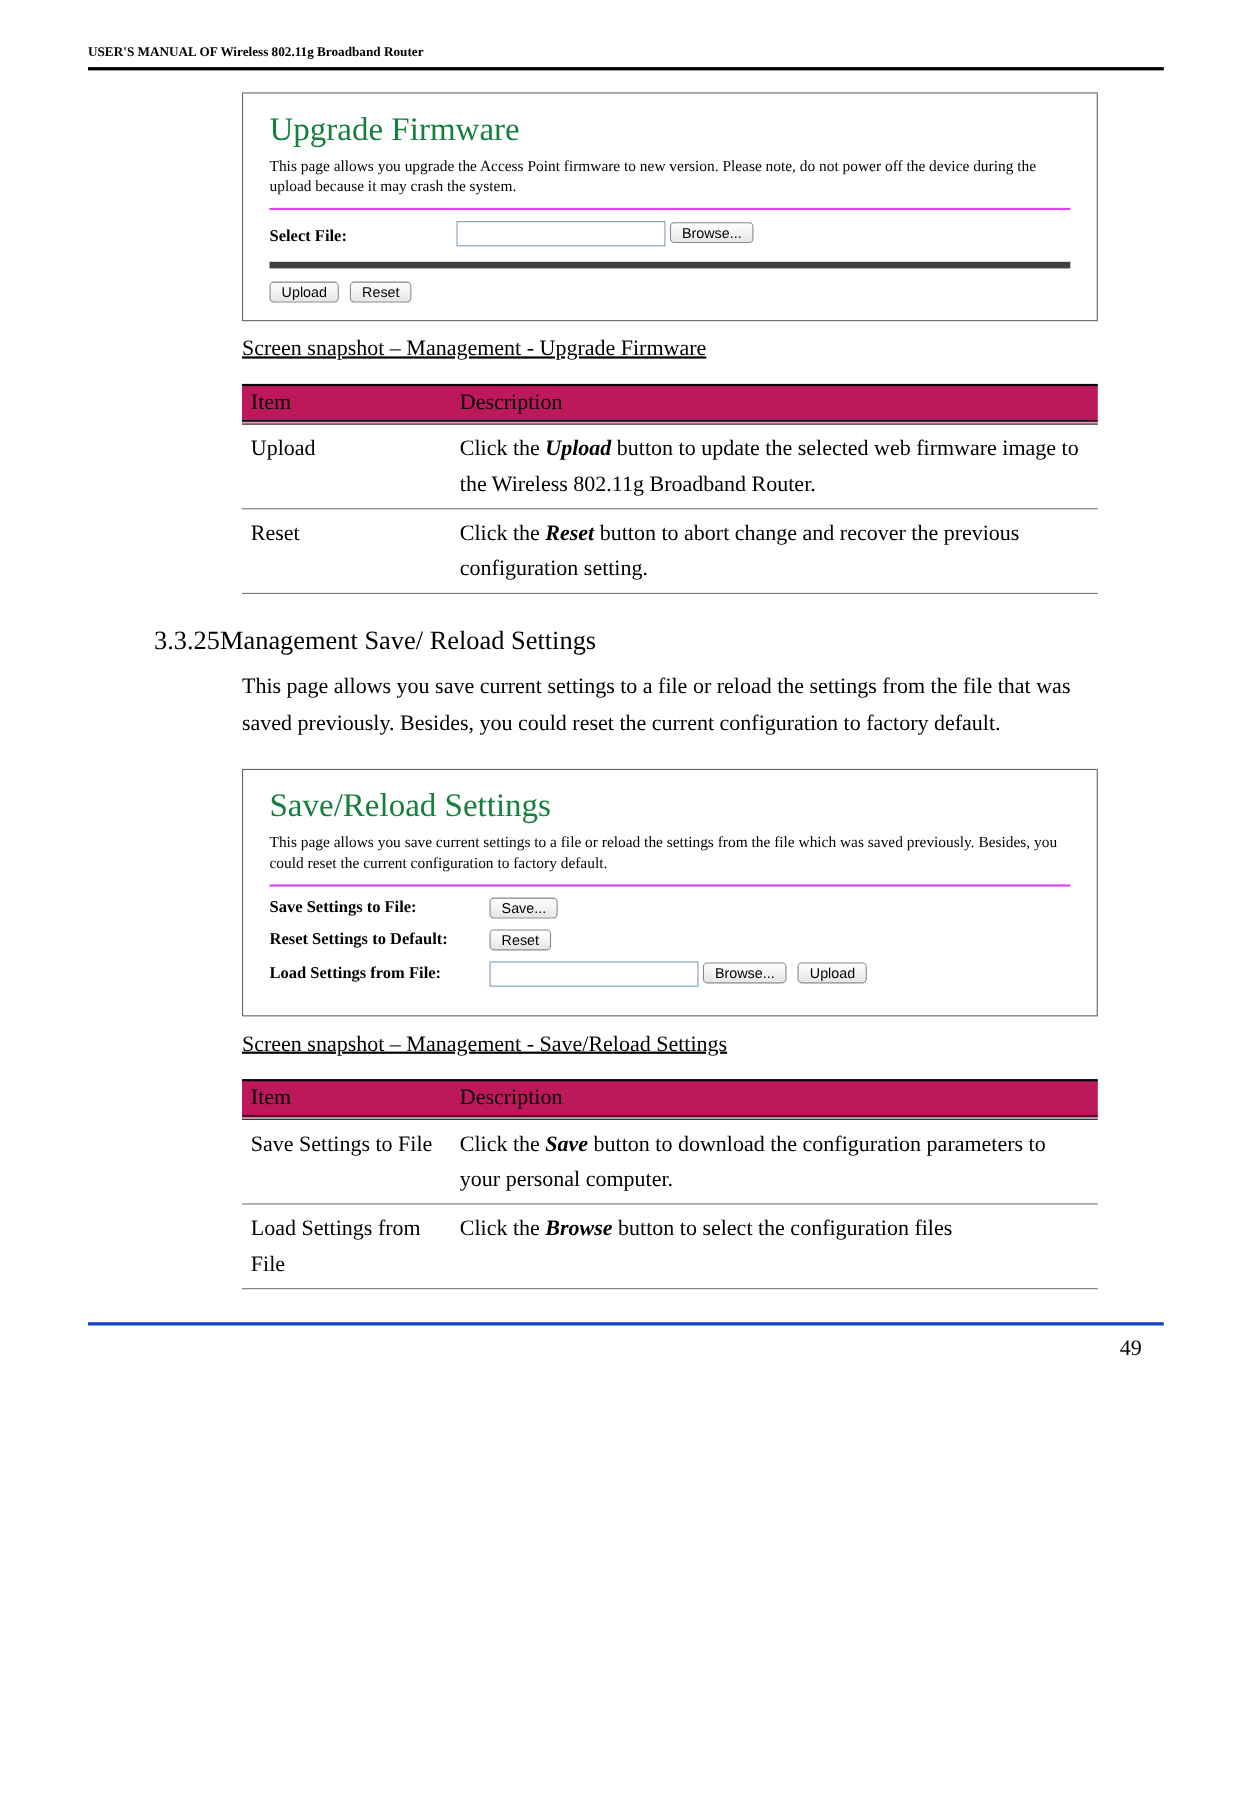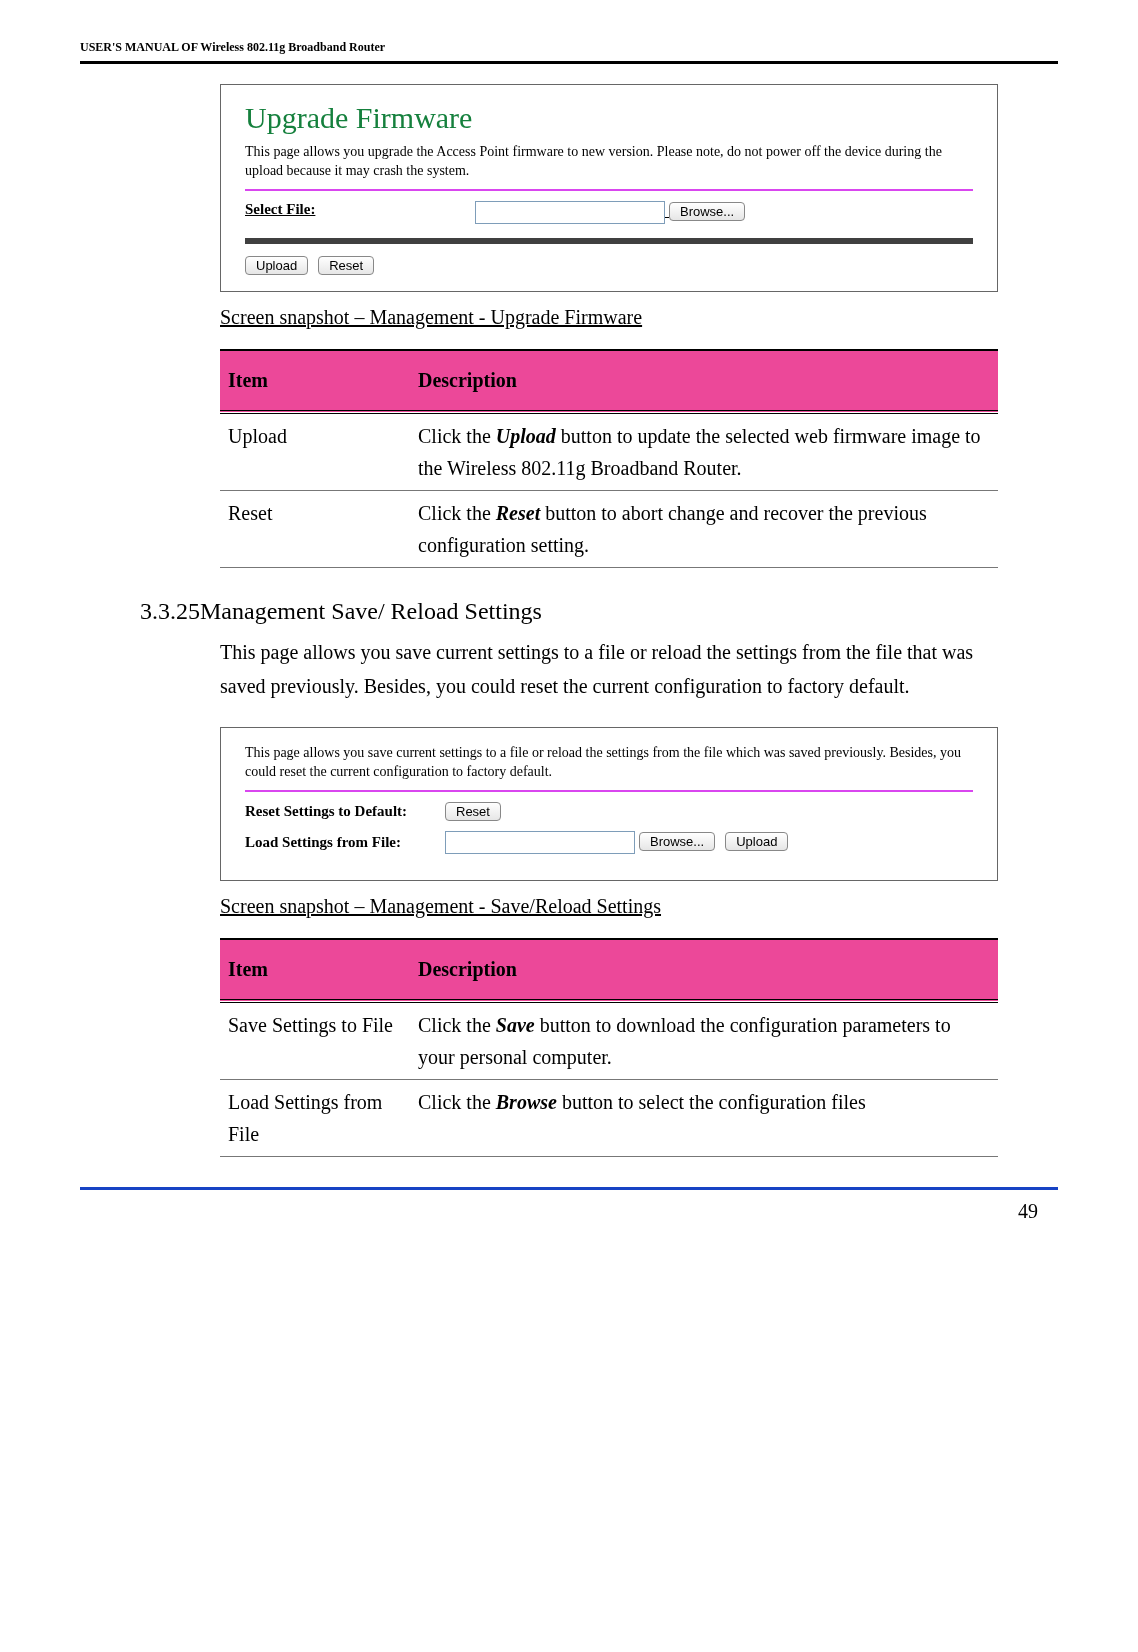--- a/index.html
+++ b/index.html
@@ -40,24 +40,22 @@
     }
     .panel-desc {
       font-size: 14px;
       line-height: 1.35;
       border-bottom: 2px solid #d946ef;
       padding-bottom: 8px;
       margin-bottom: 10px;
     }
     .form-row {
       display: flex;
-      align-items: flex-start;
+      align-items: flex-end;
       margin-bottom: 12px;
-      gap: 60px;
-      text-decoration: underline;
     }
     .form-label {
       font-size: 15px;
       font-weight: bold;
       min-width: 170px;
     }
     .text-input {
       border: 1px solid #7e9db9;
       background: #fff;
       height: 23px;
@@ -80,26 +78,26 @@
       font-size: 20px;
       margin-bottom: 20px;
     }
     table.desc-table {
       width: 100%;
       border-collapse: collapse;
       margin-bottom: 30px;
       font-size: 20px;
     }
     table.desc-table thead th {
-      background: #ec4899;
+      background: #be185d;
       border-top: 2px solid #000;
       border-bottom: 4px double #000;
       text-align: left;
-      padding: 18px 8px;
-      font-weight: bold;
+      padding: 4px 8px;
+      font-weight: normal;
     }
     table.desc-table td {
       border-bottom: 1px solid #777;
       padding: 6px 8px;
       vertical-align: top;
       line-height: 1.6;
     }
     table.desc-table td.col-item { width: 190px; }
     .section-heading {
       display: flex;
@@ -178,22 +176,27 @@
 
 <div class="section-heading">
   <span class="section-number">3.3.25</span>
   <span>Management Save/ Reload Settings</span>
 </div>
 <div class="section-body">This page allows you save current settings to a file or reload the settings from the file that was saved previously. Besides, you could reset the current configuration to factory default.</div>
 
 <div class="content-indent">
 
   <div class="panel">
+    <div class="panel-title">Save/Reload Settings</div>
     <div class="panel-desc">This page allows you save current settings to a file or reload the settings from the file which was saved previously. Besides, you could reset the current configuration to factory default.</div>
 
+    <div class="form-row-compact">
+      <span class="form-label">Save Settings to File:</span>
+      <button class="btn">Save...</button>
+    </div>
     <div class="form-row-compact">
       <span class="form-label">Reset Settings to Default:</span>
       <button class="btn">Reset</button>
     </div>
     <div class="form-row-compact">
       <span class="form-label">Load Settings from File:</span>
       <span>
         <input type="text" class="text-input" style="">
         <button class="btn">Browse...</button>
         <button class="btn">Upload</button>

